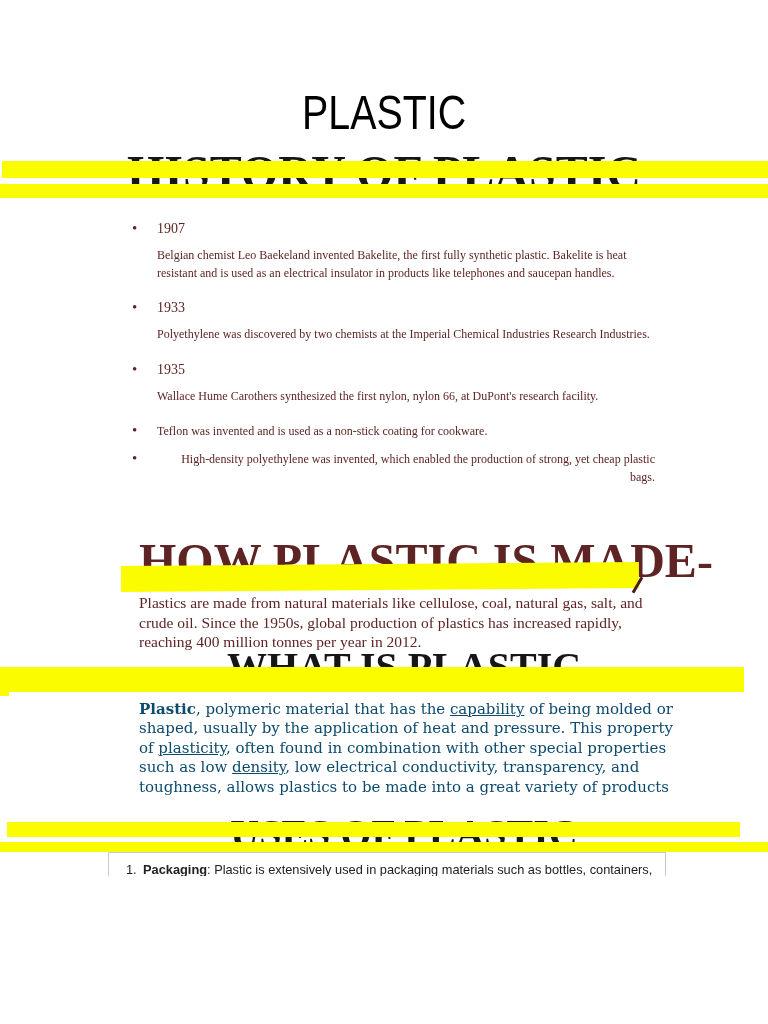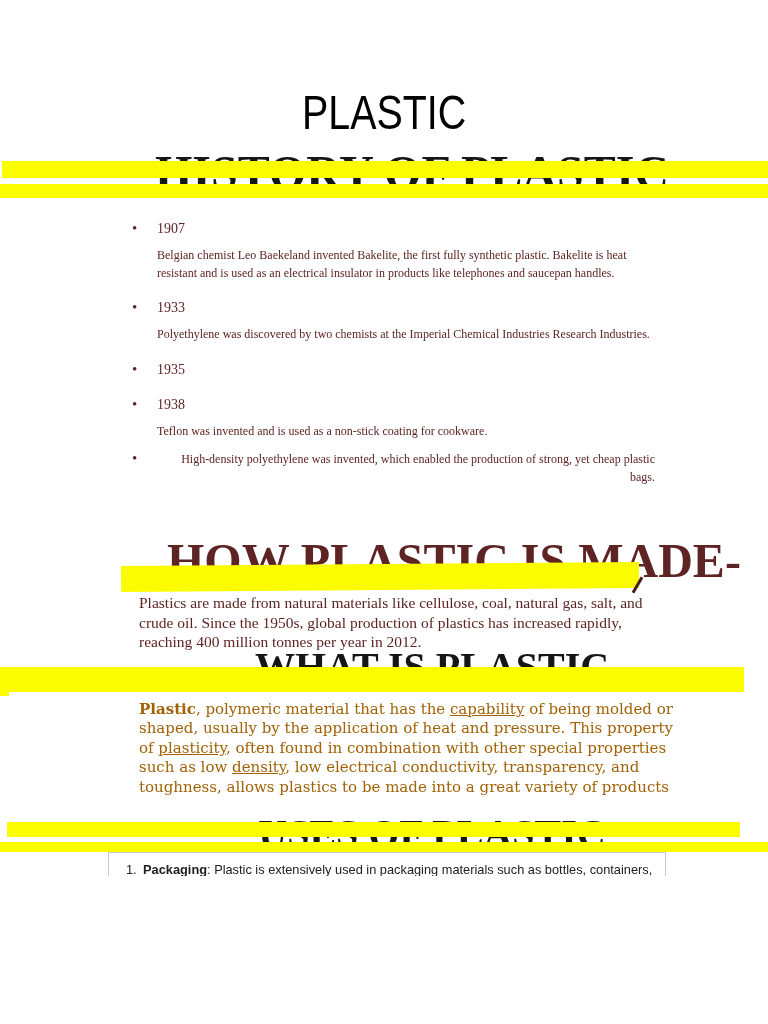--- a/index.html
+++ b/index.html
@@ -7,21 +7,21 @@
         font-family:"Liberation Serif",serif;}
 
   
   .title{position:absolute;top:88px;left:0;width:768px;margin:0;text-align:center;
          font-family:"Liberation Sans",sans-serif;font-weight:500;font-size:48px;line-height:50px;
          color:#000;z-index:3;}
   .title .tsq{display:inline-block;transform:scaleX(.82);transform-origin:center;}
 
   
   .h-serif{position:absolute;font-family:"Liberation Serif",serif;font-weight:700;
-           white-space:nowrap;z-index:1;margin-left:28px;}
+           white-space:nowrap;z-index:1;}
   .h1-history{top:148px;left:0;width:768px;text-align:center;font-size:48px;line-height:50px;color:#161616;}
   .h2-howmade{top:536px;left:139px;font-size:48px;line-height:50px;color:#5e2424;}
   .h3-whatis{top:646px;left:139px;width:530px;text-align:center;font-size:40px;line-height:42px;color:#161616;}
   .h4-uses{top:813px;left:139px;width:530px;text-align:center;font-size:40px;line-height:42px;color:#161616;}
 
   
   .hl{position:absolute;background:#fcfc00;z-index:2;}
   .bar1a{left:2px;top:161px;width:766px;height:17px;}
   .bar1b{left:0;top:184px;width:768px;height:14px;}
   .bar2{left:121px;top:564px;width:518px;height:26px;transform:rotate(-0.45deg);}
@@ -37,21 +37,21 @@
   .tl-item{position:relative;padding-left:28px;margin:17px;}
   .tl-item::before{content:"\2022";position:absolute;left:3px;top:0;font-size:15px;color:#5e2424;}
   .tl-year{font-size:14px;line-height:18px;color:#5e2424;margin:0 0 8px 0;}
   .tl-desc{font-size:12px;line-height:18.2px;color:#5e2424;margin:0 0 13px 0;max-width:522px;}
   .tl-item.tight .tl-desc{margin-top:-7px;text-align:right;}
 
   
   .para{position:absolute;margin:0;z-index:3;}
   .p-howmade{top:593px;left:139px;width:530px;font-size:15.5px;line-height:19.5px;color:#5e2424;}
   .p-whatis{top:700px;left:139px;width:535px;font-family:"DejaVu Serif",serif;
-            font-size:15px;line-height:19.4px;color:#a16207;}
+            font-size:15px;line-height:19.4px;color:#0c4a6e;}
   .seg-b{font-weight:700;}
   .seg-u{text-decoration:underline;}
 
   
   .uses-box{position:absolute;left:108px;top:852px;width:558px;border:1px solid #c9c9c9;
             background:#fff;z-index:4;box-sizing:border-box;padding:7px 8px 8px 4px;}
   .uses-item{display:flex;font-family:"Liberation Sans",sans-serif;font-size:12.8px;
              line-height:19px;color:#212121;}
   .uses-num{width:30px;flex:0 0 30px;padding-left:13px;box-sizing:border-box;}
   .uses-text{flex:1;}
@@ -71,23 +71,23 @@
       <li class="tl-item">
         <div class="tl-year">1907</div>
         <div class="tl-desc">Belgian chemist Leo Baekeland invented Bakelite, the first fully synthetic plastic. Bakelite is heat resistant and is used as an electrical insulator in products like telephones and saucepan handles.</div>
       </li>
       <li class="tl-item">
         <div class="tl-year">1933</div>
         <div class="tl-desc">Polyethylene was discovered by two chemists at the Imperial Chemical Industries Research Industries.</div>
       </li>
       <li class="tl-item">
         <div class="tl-year">1935</div>
+        <div class="tl-desc">Wallace Hume Carothers synthesized the first nylon, nylon 66, at DuPont's research facility.</div>
       </li>
       <li class="tl-item">
-        <div class="tl-year">1938</div>
         <div class="tl-desc">Teflon was invented and is used as a non-stick coating for cookware.</div>
       </li>
       <li class="tl-item tight">
         <div class="tl-desc">High-density polyethylene was invented, which enabled the production of strong, yet cheap plastic bags.</div>
       </li>
     </ul>
 
   <div class="h-serif h2-howmade">HOW PLASTIC IS MADE-</div>
   <div class="hl bar2" style="background: rgb(252, 252, 0);"></div>
   <div class="slash-mark"></div>

